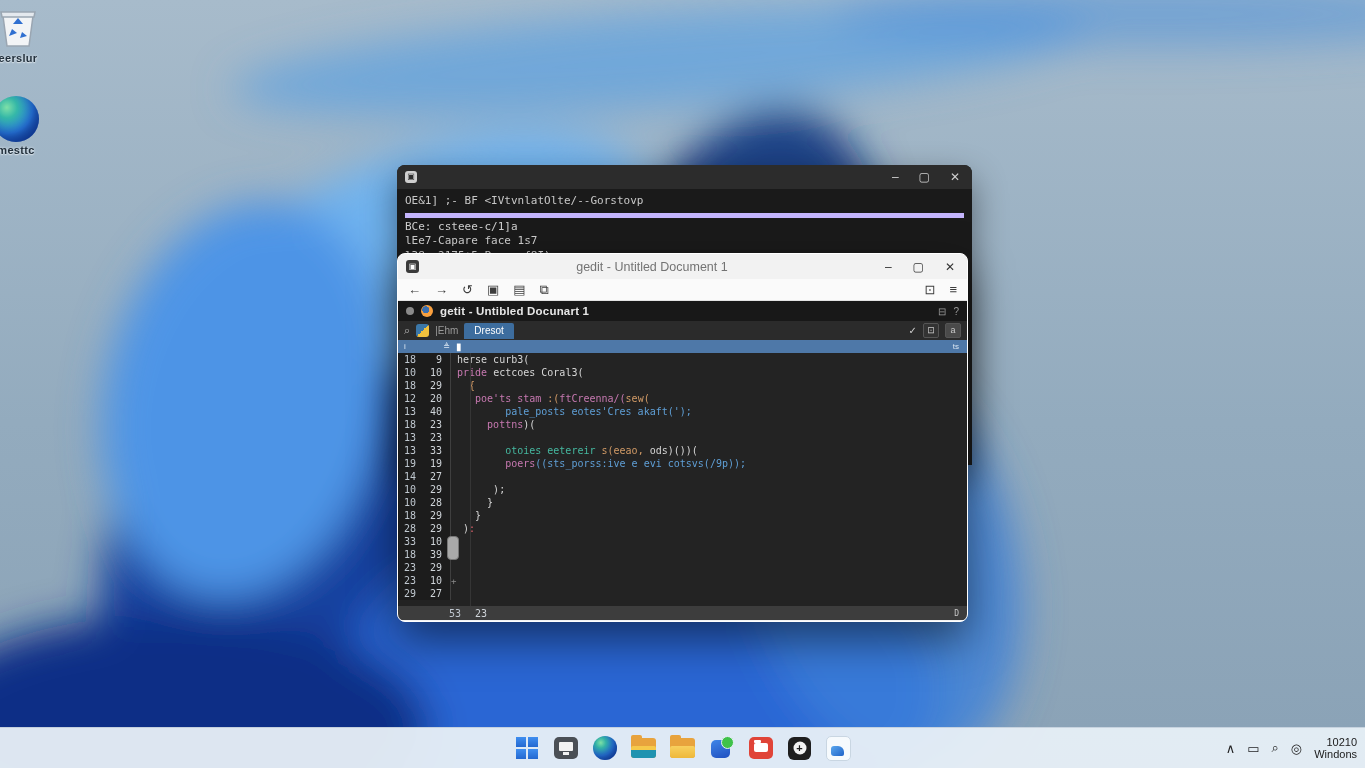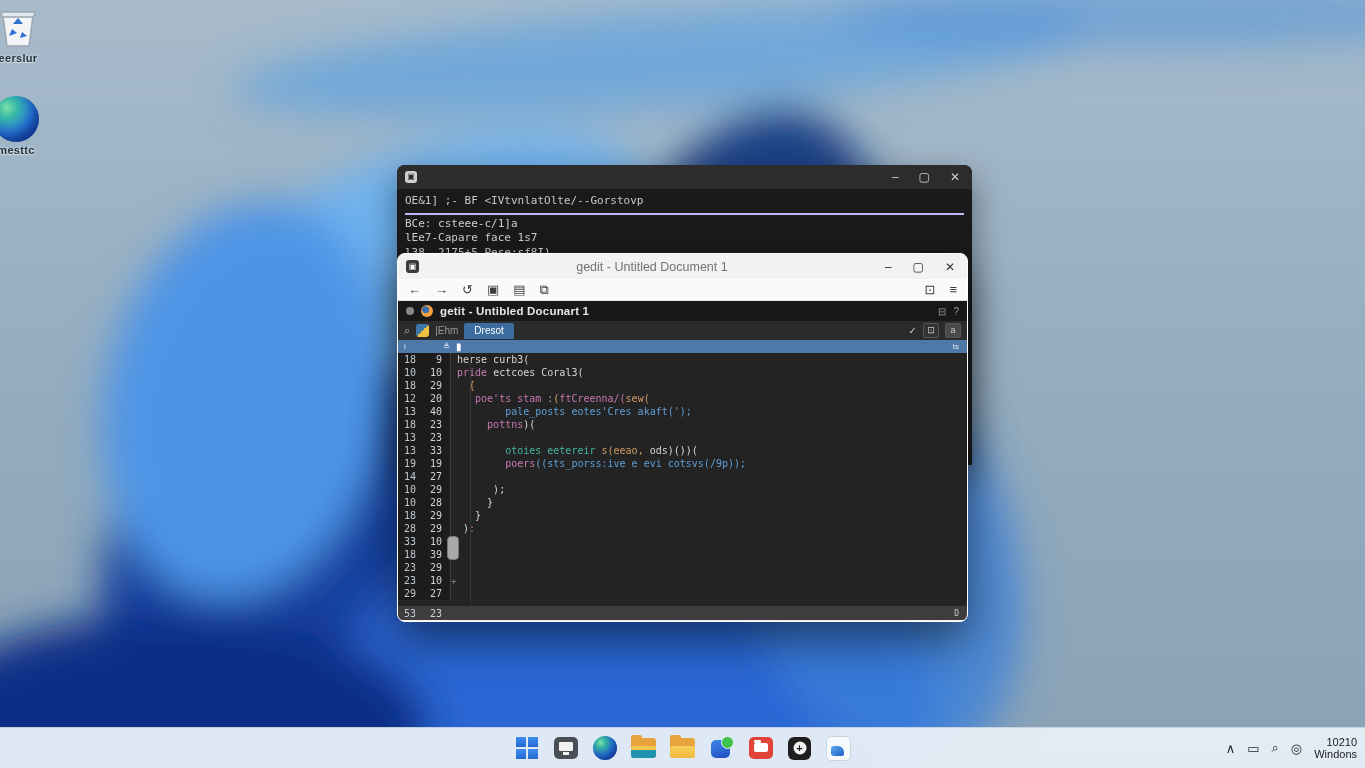--- a/index.html
+++ b/index.html
@@ -18,21 +18,21 @@
   
   .term{position:absolute;left:397px;top:165px;width:575px;height:300px;border-radius:8px 8px 0 0;
     background:#1a1a1a;box-shadow:0 14px 34px rgba(0,0,0,.45);overflow:hidden;}
   .term-tb{height:24px;background:#2c2c2c;display:flex;align-items:center;padding:0 8px;}
   .term-tb .app-ico{width:12px;height:12px;border-radius:3px;background:#cfcfcf;color:#2c2c2c;font-size:8px;line-height:12px;text-align:center;}
   .term-tb .sp{flex:1;}
   .term-ctl{display:flex;gap:20px;color:#d0d0d0;font-size:12px;padding-right:4px;}
   .term-ctl span{cursor:default;}
   .term-body{padding:4px 8px;font-family:"DejaVu Sans Mono",monospace;font-size:11px;line-height:14.5px;color:#cfcfcf;}
   .tline{white-space:pre;}
-  .tline:first-child{padding:1px 0 4px 0;border-bottom:2px solid #c4b5fd;margin-bottom:2px;color:#c8c8c8;}
+  .tline:first-child{padding:1px 0 4px 0;border-bottom:5px solid #c4b5fd;margin-bottom:2px;color:#c8c8c8;}
 
   
   .gedit{position:absolute;left:397px;top:253px;width:571px;height:369px;border-radius:8px;
     background:#f2f2f2;box-shadow:0 18px 44px rgba(0,0,0,.5);overflow:hidden;border:1px solid #ffffff;box-sizing:border-box;}
   .g-tb{height:25px;display:flex;align-items:center;padding:0 8px;background:#f2f2f2;}
   .g-tb .app-ico{width:13px;height:13px;border-radius:3px;background:#3a3a3a;color:#fff;font-size:8px;line-height:13px;text-align:center;}
   .g-title{flex:1;text-align:center;font-size:12.5px;color:#737373;}
   .g-ctl{display:flex;gap:21px;color:#333;font-size:12px;padding-right:4px;}
   .g-toolbar{height:21px;display:flex;align-items:center;gap:14px;padding:0 10px;background:#fafafa;border-bottom:1px solid #e3e3e3;color:#3d3d3d;font-size:13px;}
   .g-toolbar .ti{line-height:20px;cursor:default;}
@@ -60,21 +60,21 @@
   .ruler .rt{padding-right:8px;}
 
   .editor{position:relative;height:253px;background:#232323;font-family:"DejaVu Sans Mono",monospace;font-size:10px;line-height:13px;overflow:hidden;}
   .crow{display:flex;height:13px;}
   .g1{width:22px;flex:none;text-align:right;padding-right:4px;color:#bfc7cf;background:#1c1c1c;box-sizing:border-box;}
   .g2{width:30px;flex:none;text-align:right;padding-right:8px;color:#cfd4d9;background:#1c1c1c;box-sizing:border-box;}
   .ctext{flex:1;white-space:pre;border-left:1px solid #3f3f3f;padding-left:6px;}
   .guide{position:absolute;left:72px;top:0;bottom:0;width:1px;background:#353535;}
   .thumb{position:absolute;left:49px;top:183px;width:10px;height:22px;border-radius:4px;background:#a9a9a9;border:1px solid #777;}
   .mark{position:absolute;left:53px;top:222px;color:#8a8a8a;font-size:9px;}
-  .statusrow{height:14px;background:#3d3d3d;display:flex;align-items:center;font-family:"DejaVu Sans Mono",monospace;font-size:10px;}
+  .statusrow{height:14px;background:#3d3d3d;display:flex;align-items:center;font-family:"DejaVu Sans Mono",monospace;font-size:10px;padding-left:45px;}
   .statusrow .g1,.statusrow .g2{background:transparent;}
   .statusrow .sp{flex:1;}
   .statusrow .sr{color:#c9c9c9;font-size:8px;padding-right:8px;}
 
   
   .taskbar{position:absolute;left:0;right:0;bottom:0;height:40px;background:rgba(230,238,246,.96);
     border-top:1px solid rgba(120,140,160,.25);display:flex;align-items:center;}
   .tb-center{position:absolute;left:50%;transform:translateX(-50%);display:flex;gap:13px;align-items:center;}
   .tb-ico{width:26px;height:26px;display:flex;align-items:center;justify-content:center;border-radius:4px;}
   .win-logo{display:grid;grid-template-columns:10px 10px;grid-template-rows:10px 10px;gap:2px;}

